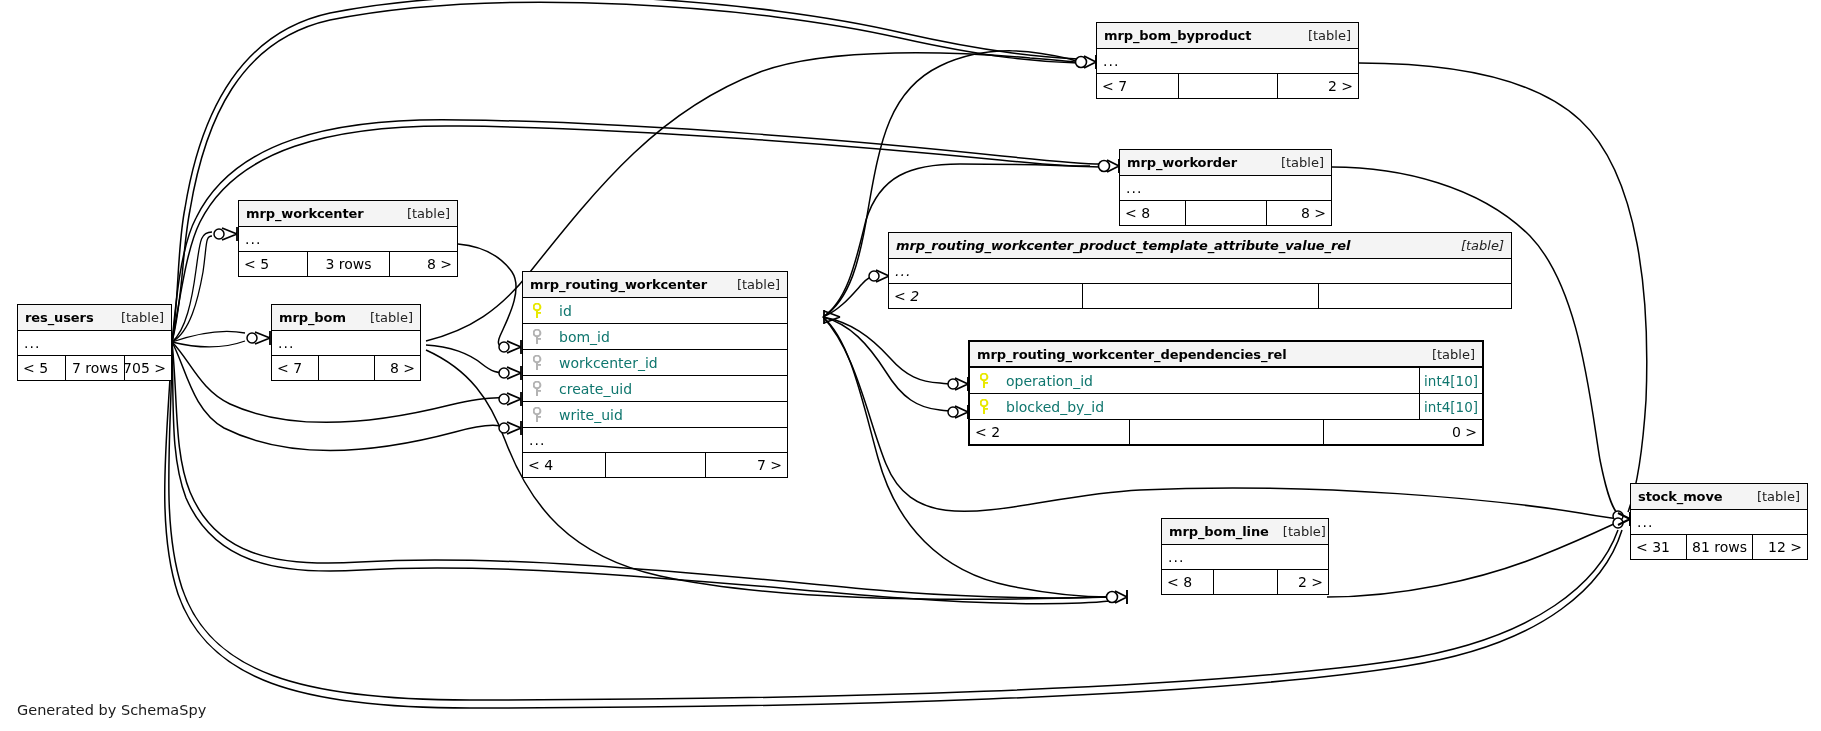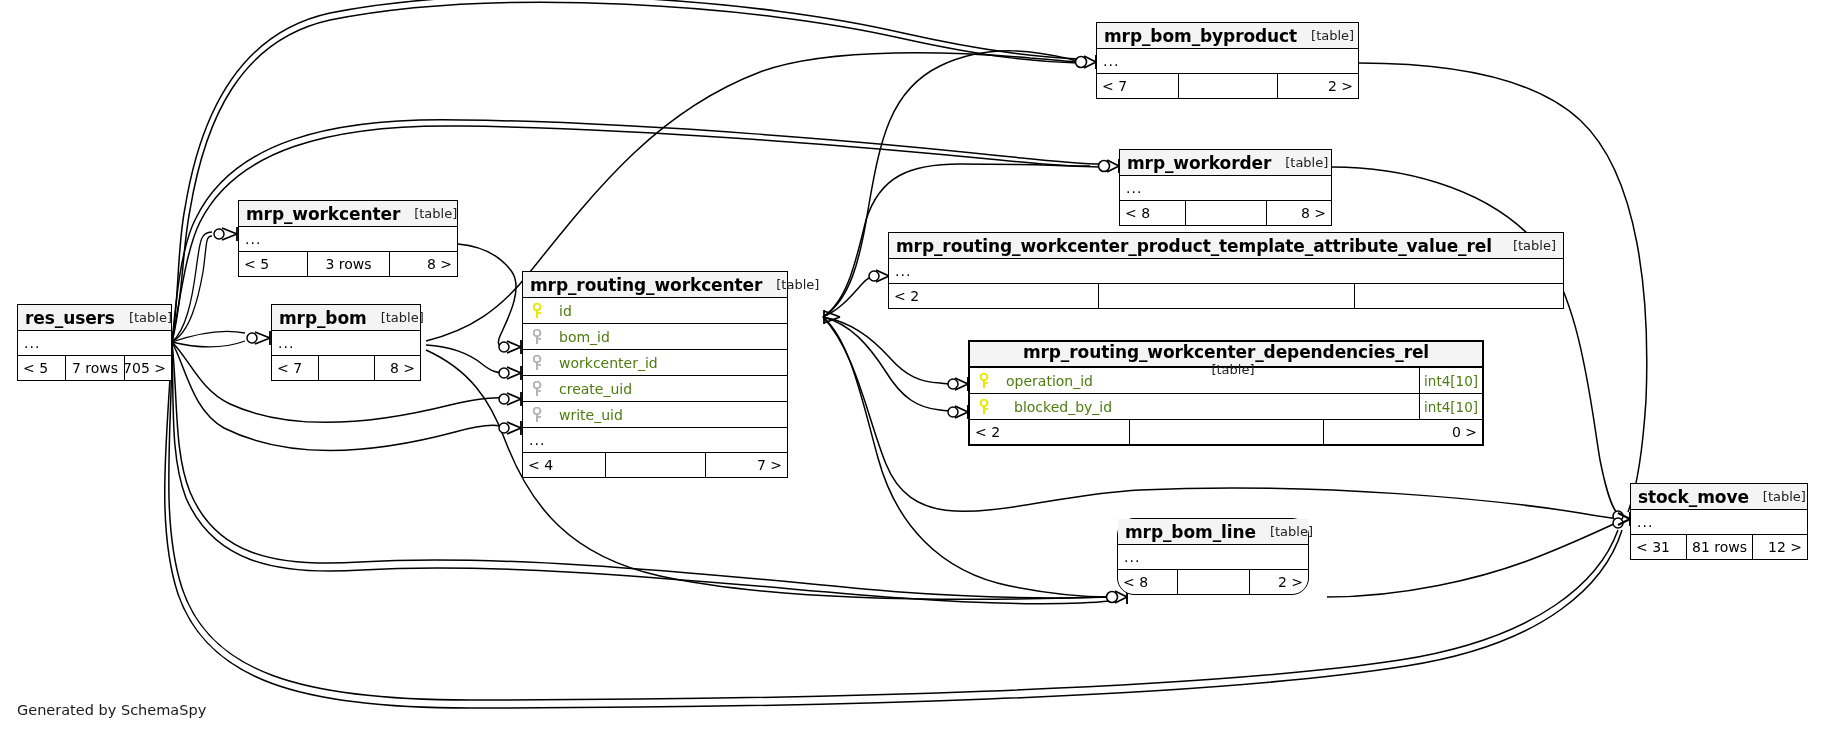--- a/index.html
+++ b/index.html
@@ -42,25 +42,24 @@
     border-bottom: 1px solid #000000;
     display: flex;
     align-items: center;
     justify-content: space-between;
     padding: 0 7px;
     box-sizing: border-box;
     white-space: nowrap;
   }
   .tbl.thick > .tbl-head {
     border-bottom-width: 2px;
-    flex-direction: column;
   }
   .tbl-name {
     font-weight: bold;
-    font-size: 17px;
+    font-size: 13px;
     color: #000;
     letter-spacing: -0.1px;
   }
   .tbl-tag {
     font-size: 13px;
     color: #222;
     padding-left: 14px;
   }
   .ellipsis-row {
     border-bottom: 1px solid #000000;
@@ -71,21 +70,21 @@
     font-size: 14px;
     color: #000;
     letter-spacing: 1px;
   }
   .col-row {
     border-bottom: 1px solid #000000;
     display: flex;
     align-items: center;
     box-sizing: border-box;
     font-size: 14px;
-    color: #4d7c0f;
+    color: #0f766e;
   }
   .col-key {
     width: 30px;
     flex: 0 0 30px;
     text-align: center;
     display: flex;
     align-items: center;
     justify-content: center;
   }
   .col-label {
@@ -358,21 +357,21 @@
         </div>
         <div class="ellipsis-row" style="height: 25px;">...</div>
         <div style="height: 24px;">
           <div class="foot-row">
             <div class="foot-cell c1" style="width: 31%;">&lt; 8</div>
             <div class="foot-cell c2" style="width: 38%;"></div>
             <div class="foot-cell c3" style="width: 31%;">8 &gt;</div>
           </div>
         </div>
       </div>
-      <div class="tbl" style="left: 888px; top: 232px; width: 676px;">
+      <div class="tbl" style="left: 888px; top: 232px; width: 624px; font-style: italic;">
         <div class="tbl-head" style="height: 26px;">
           <span class="tbl-name">mrp_routing_workcenter_product_template_attribute_value_rel</span>
           <span class="tbl-tag">[table]</span>
         </div>
         <div class="ellipsis-row" style="height: 25px;">...</div>
         <div style="height: 24px;">
           <div class="foot-row">
             <div class="foot-cell c1" style="width: 31%;">&lt; 2</div>
             <div class="foot-cell c2" style="width: 38%;"></div>
             <div class="foot-cell c3" style="width: 31%;"></div>
@@ -388,40 +387,40 @@
           <span class="col-key">
             <svg class="keyicon" width="11" height="16" viewBox="0 0 11 16" xmlns="http://www.w3.org/2000/svg">
               <circle cx="4" cy="4" r="3.4" fill="none" stroke="#e8e800" stroke-width="2"></circle>
               <rect x="3" y="6.5" width="2" height="8.5" fill="#e8e800"></rect>
               <rect x="5" y="9" width="3" height="1.8" fill="#e8e800"></rect>
             </svg>
           </span>
           <span class="col-label">operation_id</span>
           <span class="col-type">int4[10]</span>
         </div>
-        <div class="col-row" style="height: 26px; gap: 8px;">
+        <div class="col-row" style="height: 26px;">
           <span class="col-key">
             <svg class="keyicon" width="11" height="16" viewBox="0 0 11 16" xmlns="http://www.w3.org/2000/svg">
               <circle cx="4" cy="4" r="3.4" fill="none" stroke="#e8e800" stroke-width="2"></circle>
               <rect x="3" y="6.5" width="2" height="8.5" fill="#e8e800"></rect>
               <rect x="5" y="9" width="3" height="1.8" fill="#e8e800"></rect>
             </svg>
           </span>
           <span class="col-label">blocked_by_id</span>
           <span class="col-type">int4[10]</span>
         </div>
         <div style="height: 24px;">
           <div class="foot-row">
             <div class="foot-cell c1" style="width: 31%;">&lt; 2</div>
             <div class="foot-cell c2" style="width: 38%;"></div>
             <div class="foot-cell c3" style="width: 31%;">0 &gt;</div>
           </div>
         </div>
       </div>
-      <div class="tbl" style="left: 1117px; top: 518px; width: 192px; border-radius: 17px;">
+      <div class="tbl" style="left: 1161px; top: 518px; width: 168px;">
         <div class="tbl-head" style="height: 26px;">
           <span class="tbl-name">mrp_bom_line</span>
           <span class="tbl-tag">[table]</span>
         </div>
         <div class="ellipsis-row" style="height: 25px;">...</div>
         <div style="height: 24px;">
           <div class="foot-row">
             <div class="foot-cell c1" style="width: 31%;">&lt; 8</div>
             <div class="foot-cell c2" style="width: 38%;"></div>
             <div class="foot-cell c3" style="width: 31%;">2 &gt;</div>

